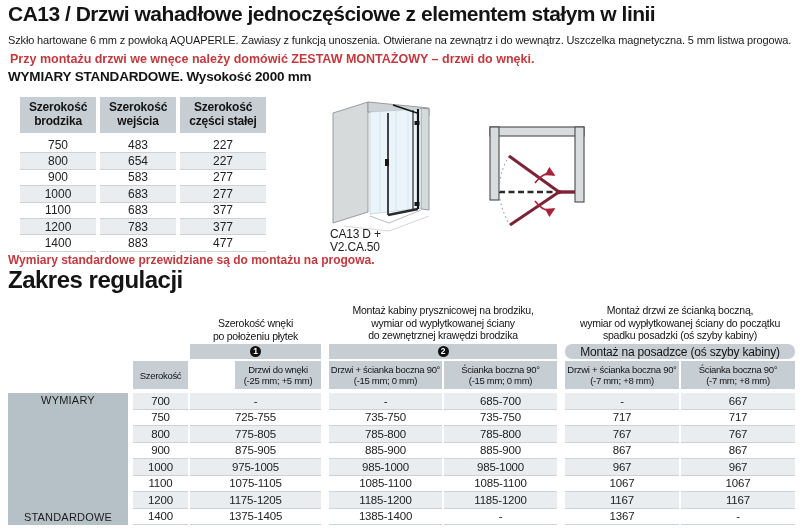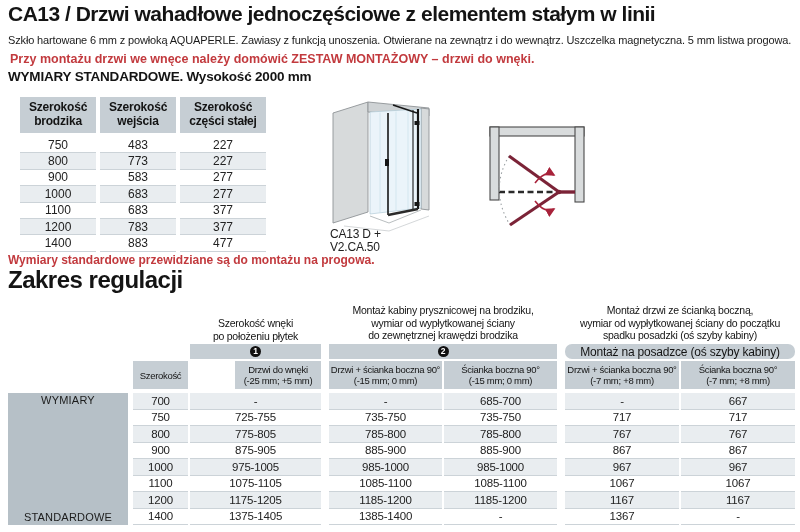--- a/index.html
+++ b/index.html
@@ -78,21 +78,21 @@
       <div class="hcell">Szerokość części stałej</div>
     </div>
     <div class="t1-body">
         <div class="t1row">
           <div class="cell">750</div>
           <div class="cell">483</div>
           <div class="cell">227</div>
         </div>
         <div class="t1row alt">
           <div class="cell">800</div>
-          <div class="cell">773</div>
+          <div class="cell">654</div>
           <div class="cell">227</div>
         </div>
         <div class="t1row">
           <div class="cell">900</div>
           <div class="cell">583</div>
           <div class="cell">277</div>
         </div>
         <div class="t1row alt">
           <div class="cell">1000</div>
           <div class="cell">683</div>

